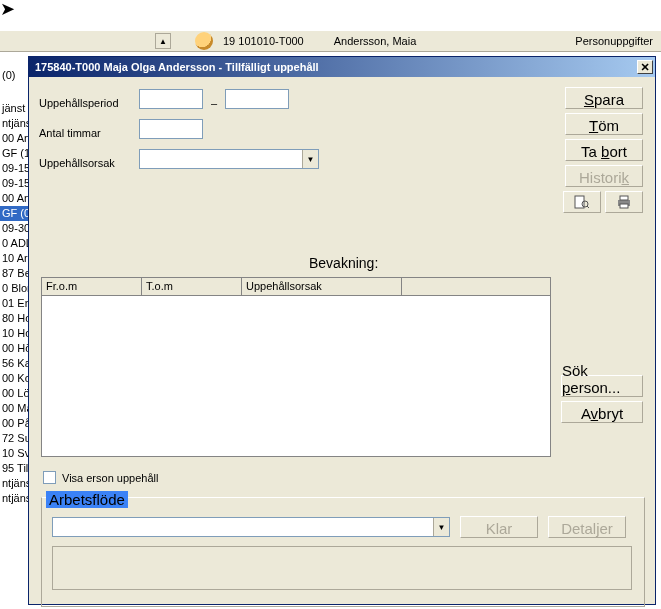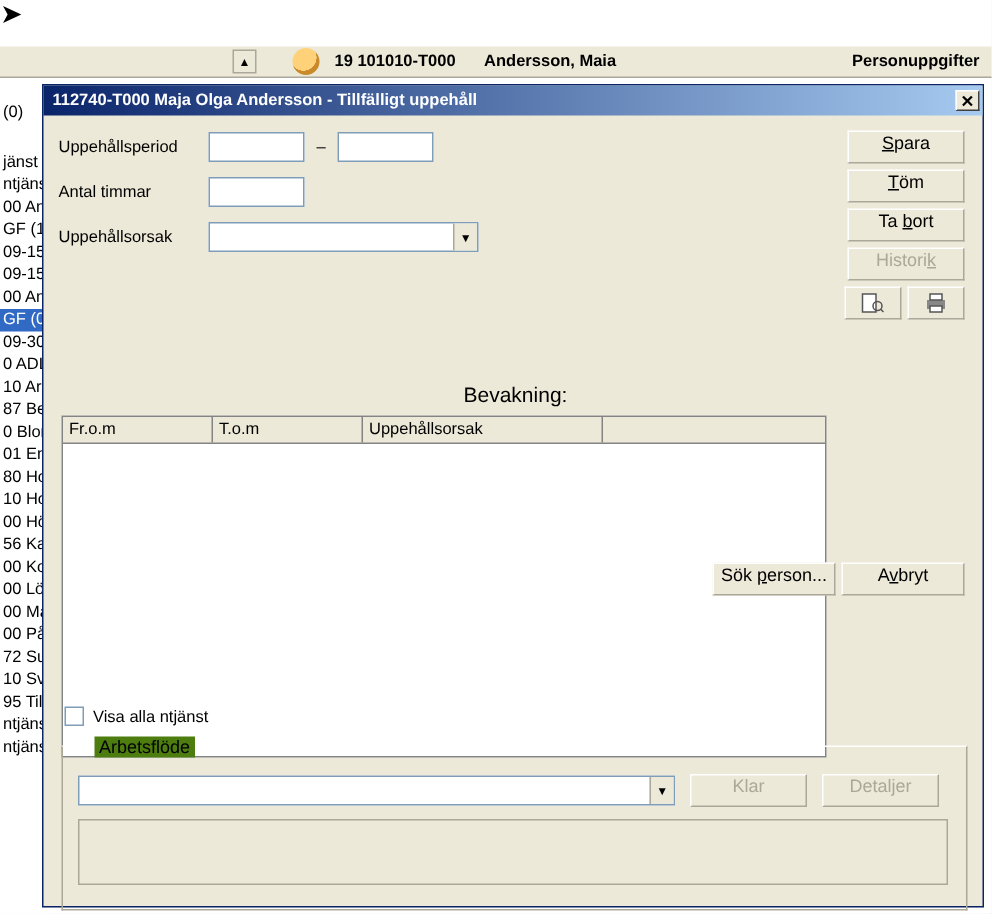--- a/index.html
+++ b/index.html
@@ -1,60 +1,60 @@
 <!DOCTYPE html>
 <html><head>
 <meta charset="utf-8">
 <style>
 html,body{margin:0;padding:0;font-family:Tahoma,Arial,sans-serif;font-size:11px;color:#000;background:#fff;width:661px;height:609px;overflow:hidden}
 *{box-sizing:border-box}
 .toprow{position:absolute;left:0;top:30px;width:661px;height:22px;background:#ece9d8;display:flex;align-items:center;border-top:1px solid #fff;border-bottom:1px solid #aca899}
 .toprow .scroll-icon{width:16px;height:16px;margin-left:155px;background:#ece9d8;border:1px solid #aca899;display:flex;align-items:center;justify-content:center;font-size:8px}
 .avatar{width:18px;height:18px;border-radius:50%;background:radial-gradient(circle at 40% 35%,#ffd27a 0 55%,#c88a2a 56% 100%);margin-left:24px}
-.topcell{margin-left:10px;font-weight:bold}
+.topcell{margin-left:10px;font-weight:normal}
 .leftlist{position:absolute;left:0;top:52px;width:34px;height:557px;background:#fff;overflow:hidden;font-size:11px;line-height:15px}
 .leftlist div{white-space:nowrap;padding:0 2px}
 .leftlist .sel{background:#316ac5;color:#fff}
 .cursor{position:absolute;left:0;top:0;font-size:18px;line-height:18px;pointer-events:none;z-index:50}
 .dialog{position:absolute;left:28px;top:56px;width:628px;height:549px;background:#ece9d8;border:1px solid #0a246a}
 .titlebar{height:20px;background:linear-gradient(to right,#0a246a 0%,#a6caf0 100%);color:#fff;display:flex;align-items:center;font-weight:bold;padding-left:6px;font-size:11px}
 .titlebar .close{margin-left:auto;width:16px;height:14px;background:#ece9d8;color:#000;border:1px solid #fff;border-right-color:#404040;border-bottom-color:#404040;display:flex;align-items:center;justify-content:center;font-family:Arial;font-size:11px;margin-right:2px;font-weight:bold}
 .dlgbody{position:relative;padding:10px;height:calc(100% - 20px)}
-.row{display:flex;align-items:center;margin-bottom:8px;height:22px}
+.row{display:flex;align-items:flex-end;margin-bottom:8px;height:22px}
 .lbl{width:100px}
 .inp{height:20px;border:1px solid #7f9db9;background:#fff;padding:1px 3px;font-family:inherit;font-size:11px}
-.btn{width:78px;height:22px;background:#ece9d8;border:1px solid #aca899;border-top-color:#fff;border-left-color:#fff;font-family:inherit;font-size:12px;display:inline-flex;align-items:flex-start;justify-content:center;cursor:default}
+.btn{width:78px;height:22px;background:#ece9d8;border:1px solid #aca899;border-top-color:#fff;border-left-color:#fff;font-family:inherit;font-size:15px;display:inline-flex;align-items:flex-end;justify-content:center;cursor:default}
 .btn.disabled{color:#aca899}
 .btncol{position:absolute;right:12px;top:10px;display:flex;flex-direction:column;gap:4px;align-items:flex-end}
 .iconrow{display:flex;gap:4px}
 .iconbtn{width:38px;height:22px;background:#ece9d8;border:1px solid #aca899;border-top-color:#fff;border-left-color:#fff;display:flex;align-items:center;justify-content:center}
-.table{position:absolute;left:12px;top:200px;width:510px;height:228px;background:#fff;border:1px solid #848484}
+.table{position:absolute;left:12px;top:200px;width:510px;height:180px;background:#fff;border:1px solid #848484}
 .thead{display:flex;height:18px;background:#ece9d8;border-bottom:1px solid #848484}
 .th{border-right:1px solid #848484;padding:2px 4px;font-size:11px}
 .bevlbl{position:absolute;left:280px;top:178px;font-size:14px}
 .chkrow{position:absolute;left:14px;top:394px;display:flex;align-items:center;gap:6px}
 .chk{width:13px;height:13px;border:1px solid #7f9db9;background:#fff}
 .group{position:absolute;left:12px;top:420px;width:604px;height:110px;border:1px solid #aca899;border-top-color:#fff;padding:18px 10px 10px}
-.group .legend{position:absolute;top:-7px;left:21px;background:#4d7c0f;padding:0 3px;font-size:12px}
+.group .legend{position:absolute;top:-7px;left:4px;background:#3b82f6;padding:0 3px;font-size:15px}
 .combo{height:20px;border:1px solid #7f9db9;background:#fff;display:flex;align-items:center}
 .combo .arrow{width:16px;height:100%;margin-left:auto;background:#ece9d8;border-left:1px solid #aca899;display:flex;align-items:center;justify-content:center;font-size:8px}
-.rightbtns{position:absolute;right:12px;top:298px;display:flex;flex-direction:row;gap:4px}
+.rightbtns{position:absolute;right:12px;top:298px;display:flex;flex-direction:column;gap:4px}
 .underline{text-decoration:underline}
 svg{display:block}
 </style>
 </head>
 <body>
 
 <div class="cursor">➤</div>
 
 <div class="toprow">
   <div class="scroll-icon">▲</div>
   <div class="avatar"></div>
   <span class="topcell">19 101010-T000</span>
-  <span class="topcell" style="margin-left:19px">Andersson, Maia</span>
+  <span class="topcell" style="margin-left:30px">Andersson, Maia</span>
   <span class="topcell" style="margin-left:auto;margin-right:8px">Personuppgifter</span>
 </div>
 
 <div class="leftlist">
   <div style="margin-top:16px">(0)</div>
   <div style="height:18px"></div>
 
 <div>jänst B</div>
     <div>ntjänst</div>
     <div>00 And</div>
@@ -81,21 +81,21 @@
     <div>00 Påls</div>
     <div>72 Sun</div>
     <div>10 Sve</div>
     <div>95 Tilla</div>
     <div>ntjänst</div>
     <div>ntjänst</div>
   </div>
 
 <div class="dialog">
   <div class="titlebar">
-    <span>112740-T000 Maja Olga Andersson - Tillfälligt uppehåll</span>
+    <span>175840-T000 Maja Olga Andersson - Tillfälligt uppehåll</span>
     <div class="close">✕</div>
   </div>
   <div class="dlgbody">
 
     <div class="row">
       <span class="lbl">Uppehållsperiod</span>
       <input class="inp" style="width: 64px;">
       <span style="margin:0 8px">–</span>
       <input class="inp" style="width: 64px;">
     </div>
@@ -157,21 +157,21 @@
       <div class="btn" style="width:82px">
           <span>Sök <span class="underline">p</span>erson...</span>
         </div>
       <div class="btn" style="width:82px">
           <span>A<span class="underline">v</span>bryt</span>
         </div>
     </div>
 
     <div class="chkrow">
       <div class="chk"></div>
-      <span>Visa alla ntjänst</span>
+      <span>Visa erson uppehåll</span>
     </div>
 
     <div class="group">
       <span class="legend">Arbetsflöde</span>
       <div style="display:flex;align-items:center;gap:10px">
         <div class="combo" style="width:398px">
           <span></span>
             <div class="arrow">▼</div>
         </div>
         <div class="btn disabled">Klar</div>

